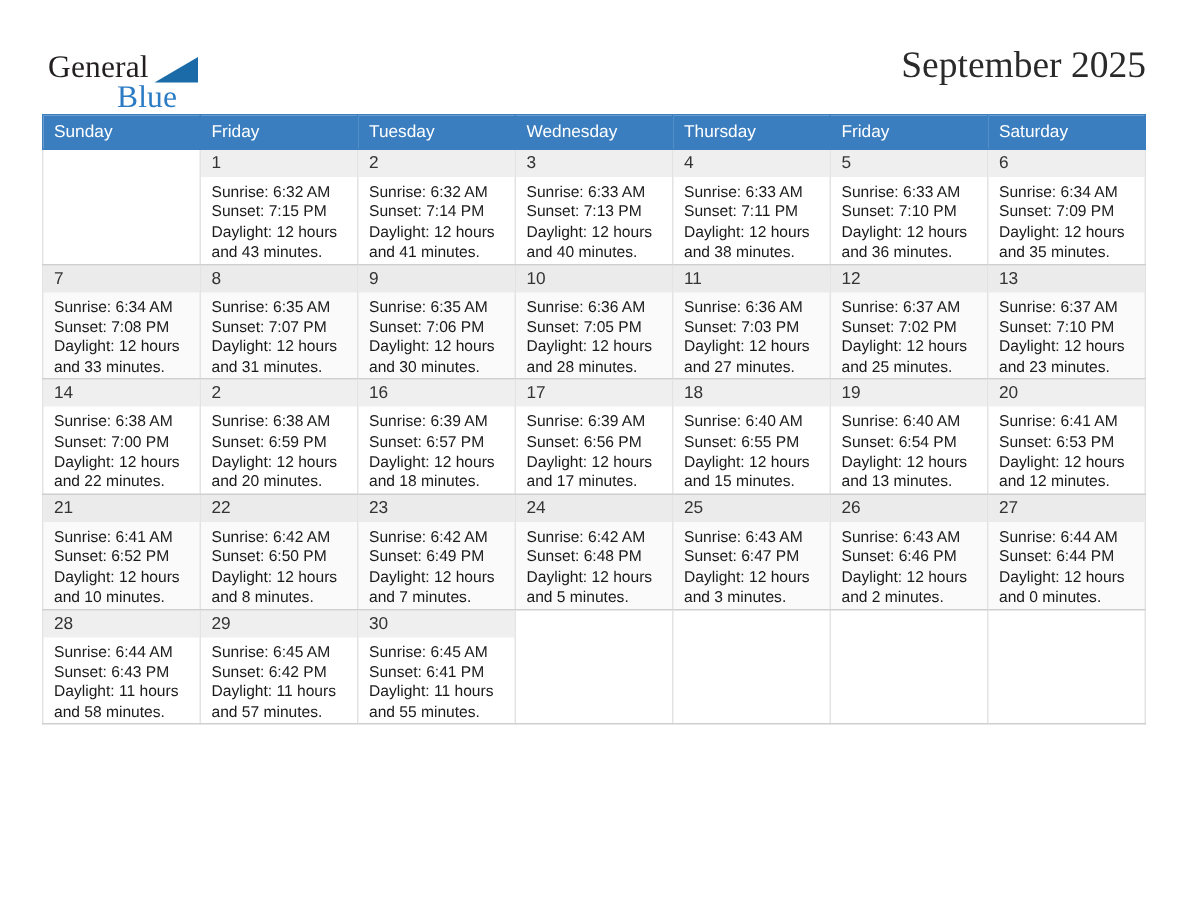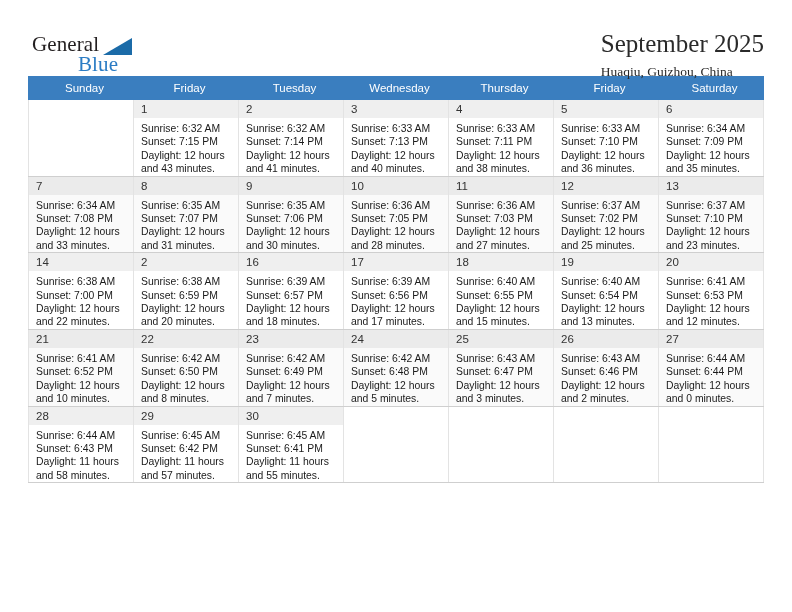--- a/index.html
+++ b/index.html
@@ -85,21 +85,21 @@
     width: 736px;
     border-collapse: collapse;
     table-layout: fixed;
     margin-top: 6px;
   }
   .calendar th {
     background: #3a7ebf;
     color: #ffffff;
     font-size: 11.5px;
     font-weight: normal;
-    text-align: center;
+    text-align: left;
     padding: 5px 0 5px 7px;
     border: 1px solid #3a7ebf;
     height: 12px;
   }
   .calendar td {
     vertical-align: top;
     border-left: 1px solid #e3e3e3;
     border-right: 1px solid #e3e3e3;
     border-bottom: 1px solid #cfcfcf;
     padding: 0;
@@ -139,21 +139,20 @@
   <div class="masthead">
 
     <div class="brand">
       <span class="brand-general">General</span>
       <span class="brand-triangle"></span>
       <span class="brand-blue">Blue</span>
     </div>
 
     <div class="titles">
       <div class="cal-title">September 2025</div>
-      <div class="cal-subtitle">Huaqiu, Guizhou, China</div>
     </div>
 
   </div>
 
   <table class="calendar">
     <thead>
       <tr>
         <th>Sunday</th>
         <th>Friday</th>
         <th>Tuesday</th>

